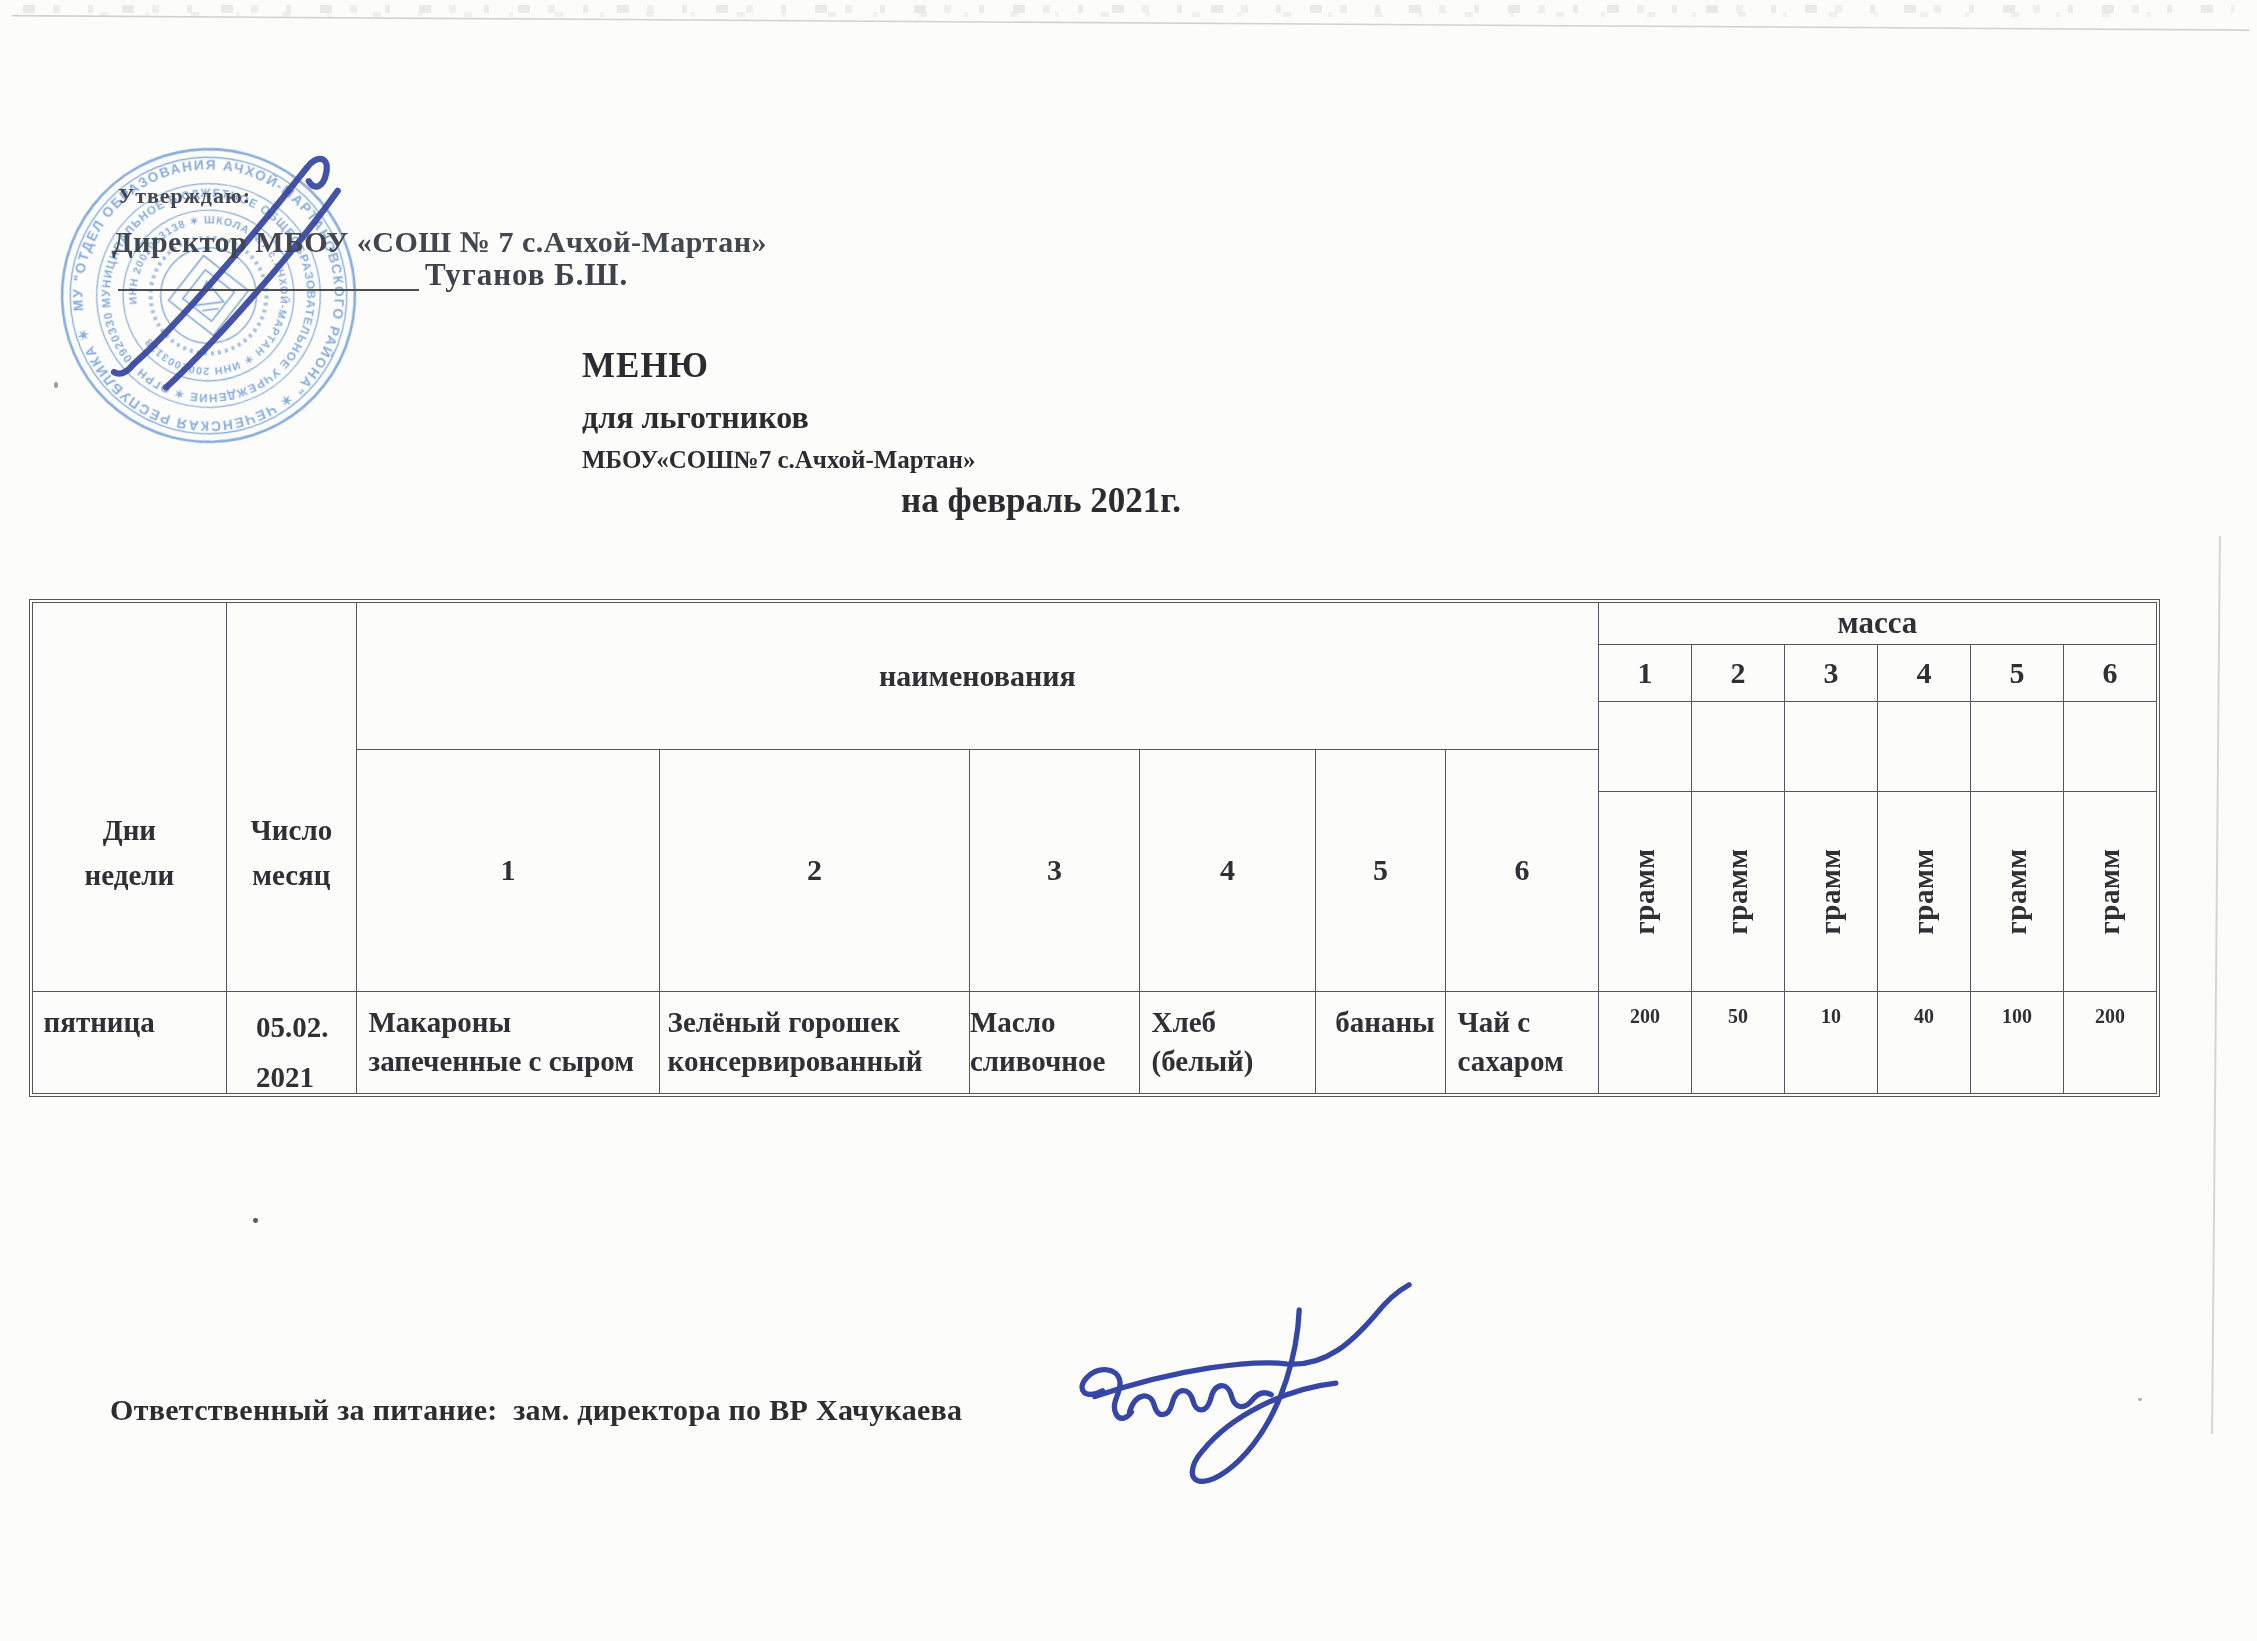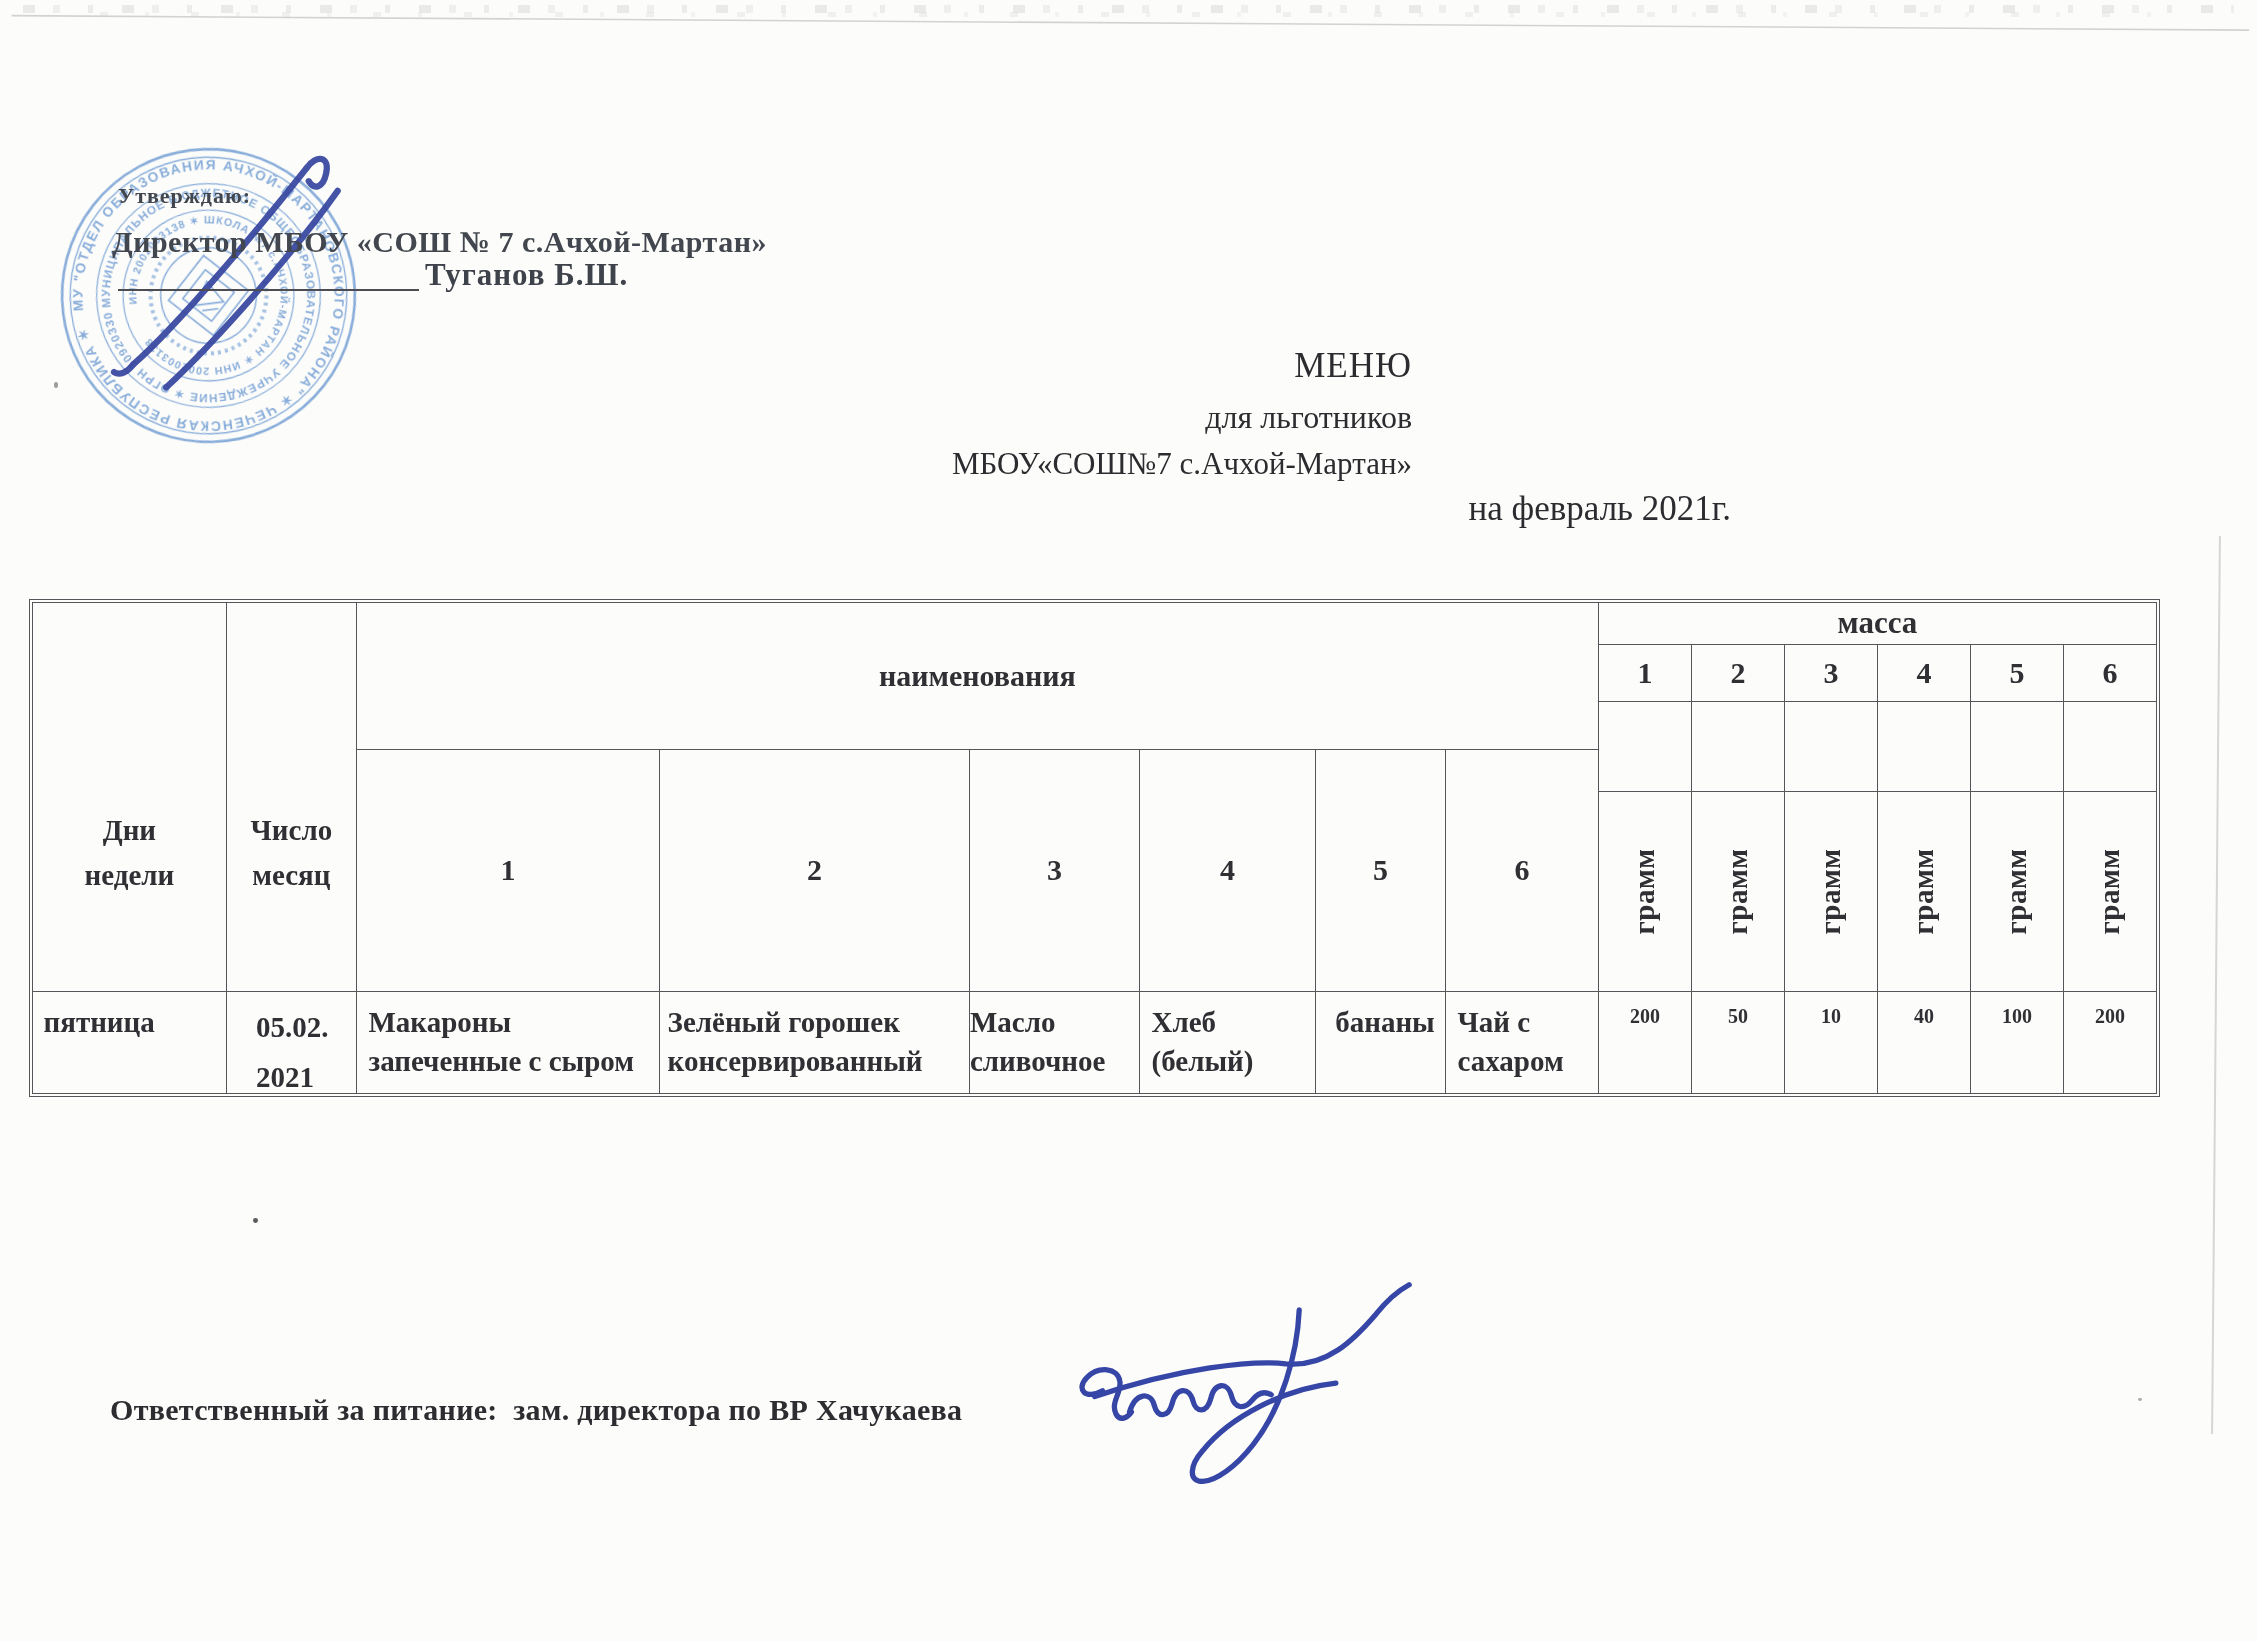--- a/index.html
+++ b/index.html
@@ -19,24 +19,24 @@
   .speck{position:absolute;background:#5a5a5e;border-radius:50%;}
   
   .approve-1{position:absolute;left:118px;top:183px;font-size:22px;font-weight:bold;color:#42464e;letter-spacing:1px;}
   .approve-2{position:absolute;left:112px;top:225px;font-size:30px;font-weight:bold;color:#42464e;letter-spacing:0.5px;}
   .approve-line{position:absolute;left:118px;top:289px;width:301px;border-top:2.4px solid #4c4c52;}
   .approve-3{position:absolute;left:425px;top:257px;font-size:31px;font-weight:bold;color:#3e424a;letter-spacing:1px;}
   
   .stamp{position:absolute;left:56px;top:143px;width:305px;height:305px;transform:rotate(-7deg);opacity:.88;filter:blur(0.3px);}
   .pen-strokes{position:absolute;left:56px;top:133px;width:332px;height:295px;}
   
-  .title-block{position:absolute;left:628px;top:346px;width:784px;text-align:right;font-weight:normal;color:#2c2c30;}
+  .title-block{position:absolute;left:582px;top:346px;width:784px;text-align:left;font-weight:bold;color:#2c2c30;}
   .title-l1{font-size:35px;letter-spacing:1px;margin-bottom:12.6px;}
   .title-l2{font-size:32px;margin-bottom:10.6px;}
-  .title-l3{font-size:31px;margin-bottom:6.8px;}
+  .title-l3{font-size:25px;margin-bottom:6.8px;}
   .title-l4{font-size:35px;transform:translateX(319px);}
   
   .menu-table{position:absolute;left:29px;top:599px;border:1.9px solid #55555a;padding:1.9px;background:#fcfcfa;}
   .grid{display:grid;position:relative;
     grid-template-columns:194px 130px 303px 310px 170px 176px 130px 153px 93px 93px 93px 93px 93px 93px;
     grid-template-rows:42px 57px 48px 42px 200px 102px;
     border-top:1.9px solid #55555a;border-left:1.9px solid #55555a;}
   .cell{border-right:1.9px solid #55555a;border-bottom:1.9px solid #55555a;box-sizing:border-box;
     font-weight:bold;font-size:29px;color:#2f2f34;overflow:hidden;}
   .hcenter{display:flex;align-items:center;justify-content:center;text-align:center;}

